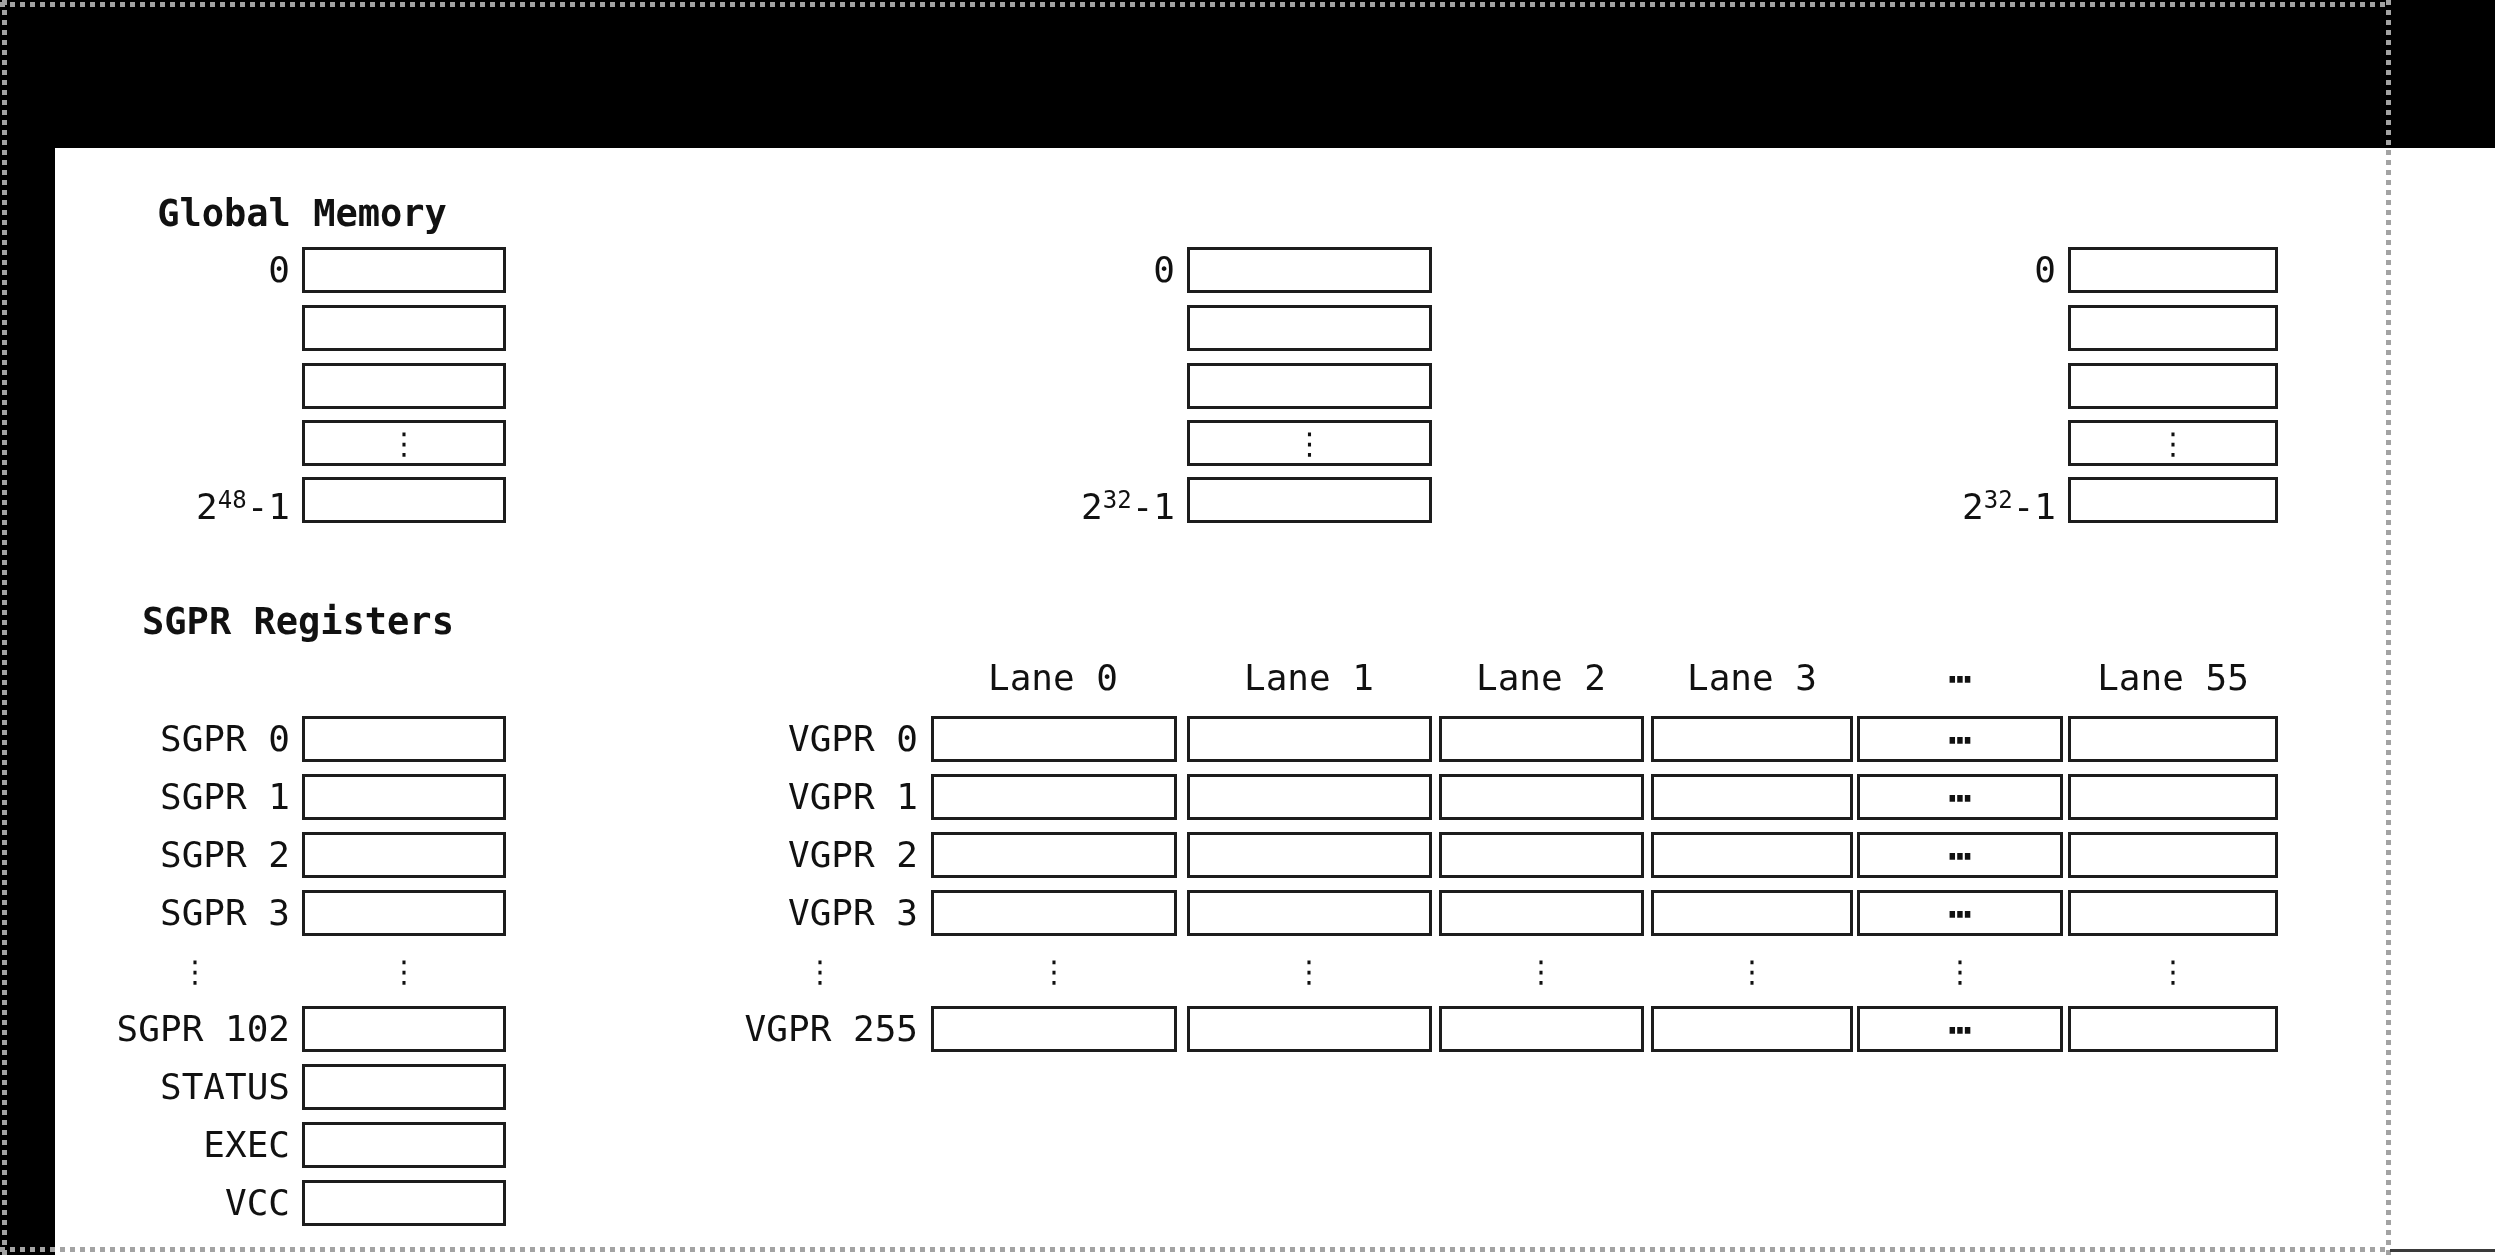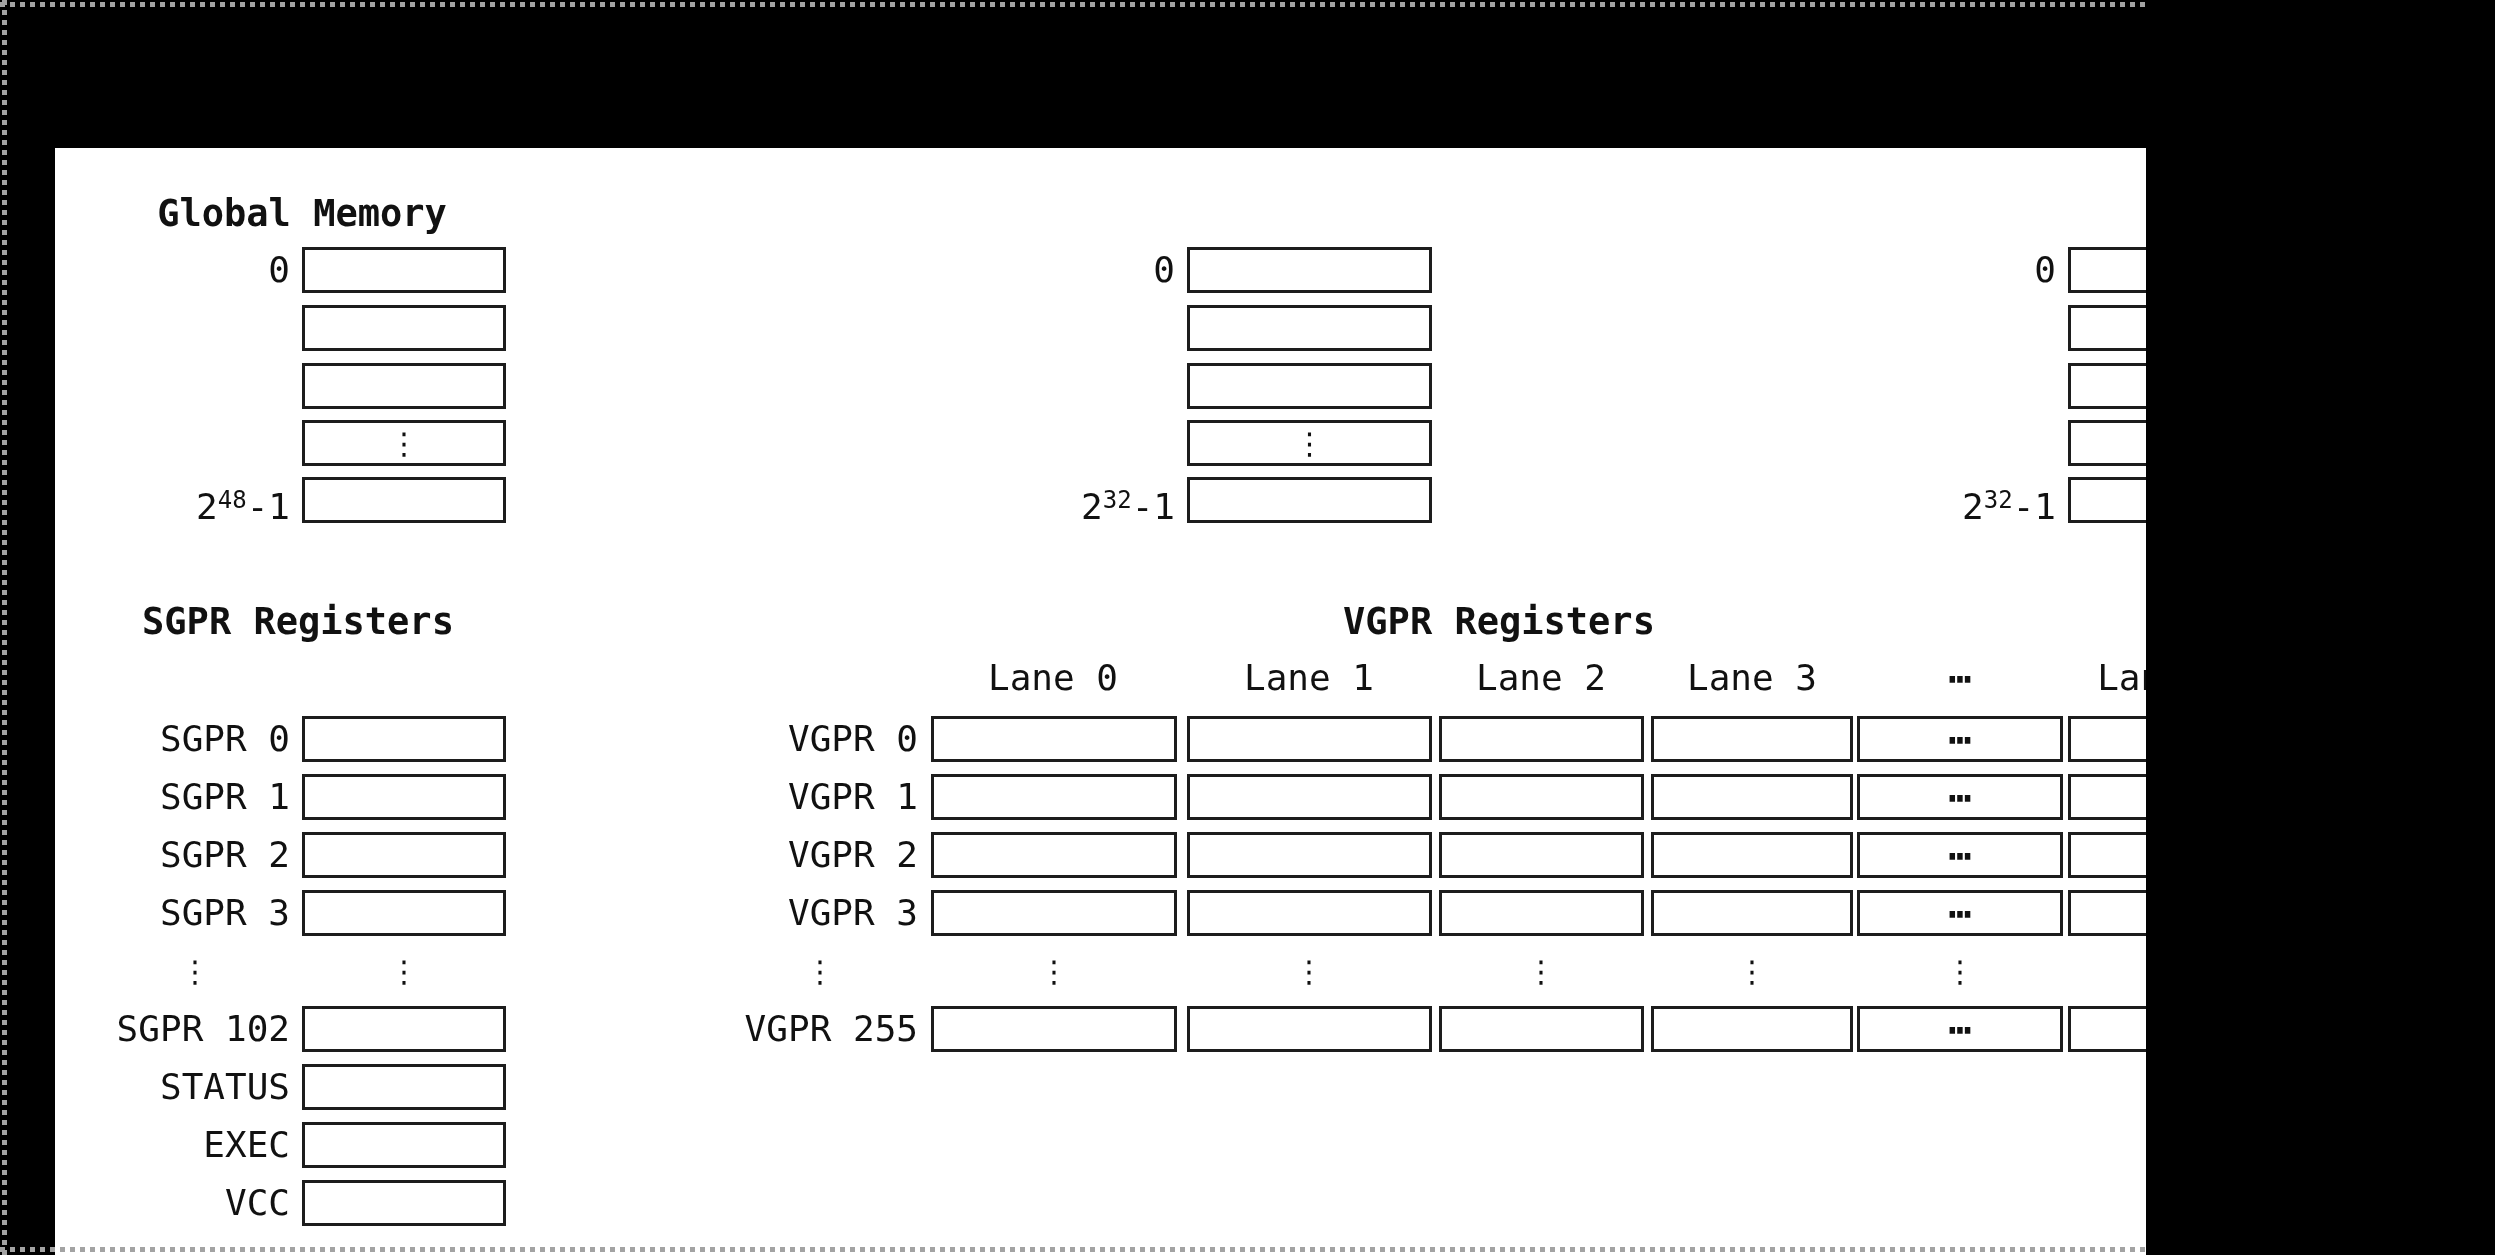--- a/index.html
+++ b/index.html
@@ -1,16 +1,16 @@
 <!DOCTYPE html>
 <html><head>
 <meta charset="utf-8">
 <style>
   html,body{margin:0;padding:0;background:#000;}
-  #page{position:relative;width:2146px;height:1255px;background:#000;overflow:hidden;
+  #page{position:relative;width:2495px;height:1255px;background:#000;overflow:hidden;
         font-family:"DejaVu Sans Mono",monospace;color:#111;}
   .panel{position:absolute;left:55px;top:148px;right:0;bottom:0;background:#fff;}
 
   
   .dash-h{position:absolute;height:5px;background:repeating-linear-gradient(90deg,#a3a3a3 0 5px,transparent 5px 10px);}
   .dash-v{position:absolute;width:5px;background:repeating-linear-gradient(180deg,#a3a3a3 0 5px,transparent 5px 10px);}
   .dash-top{left:0;top:2px;width:2390px;}
   .dash-bottom{left:0;top:1247px;width:2390px;}
   .dash-left{left:2px;top:0;height:1255px;}
   .dash-vline{left:2386px;top:0;height:1255px;}
@@ -90,21 +90,20 @@
 
   <div class="lbl rlab gr4" style="left:50px">SGPR 102</div>
   <div class="lbl rlab gr5" style="left:50px">STATUS</div>
   <div class="lbl rlab gr6" style="left:50px">EXEC</div>
   <div class="lbl rlab gr7" style="left:50px">VCC</div>
   <div class="box m0 gr4"></div>
   <div class="box m0 gr5"></div>
   <div class="box m0 gr6"></div>
   <div class="box m0 gr7"></div>
 
-  <div class="title" style="left:1199px;top:600px">VGPR Registers</div>
 
   <div class="lane" style="left:903px;top:658px">Lane 0</div>
   <div class="lane" style="left:1159px;top:658px">Lane 1</div>
   <div class="lane" style="left:1391px;top:658px">Lane 2</div>
   <div class="lane" style="left:1602px;top:658px">Lane 3</div>
   <div class="lane hd" style="left:1810px;top:658px">⋯</div>
   <div class="lane" style="left:2023px;top:658px">Lane 55</div>
 
   <div class="lbl rlab gr0" style="left:678px">VGPR 0</div>
   <div class="lbl rlab gr1" style="left:678px">VGPR 1</div>

